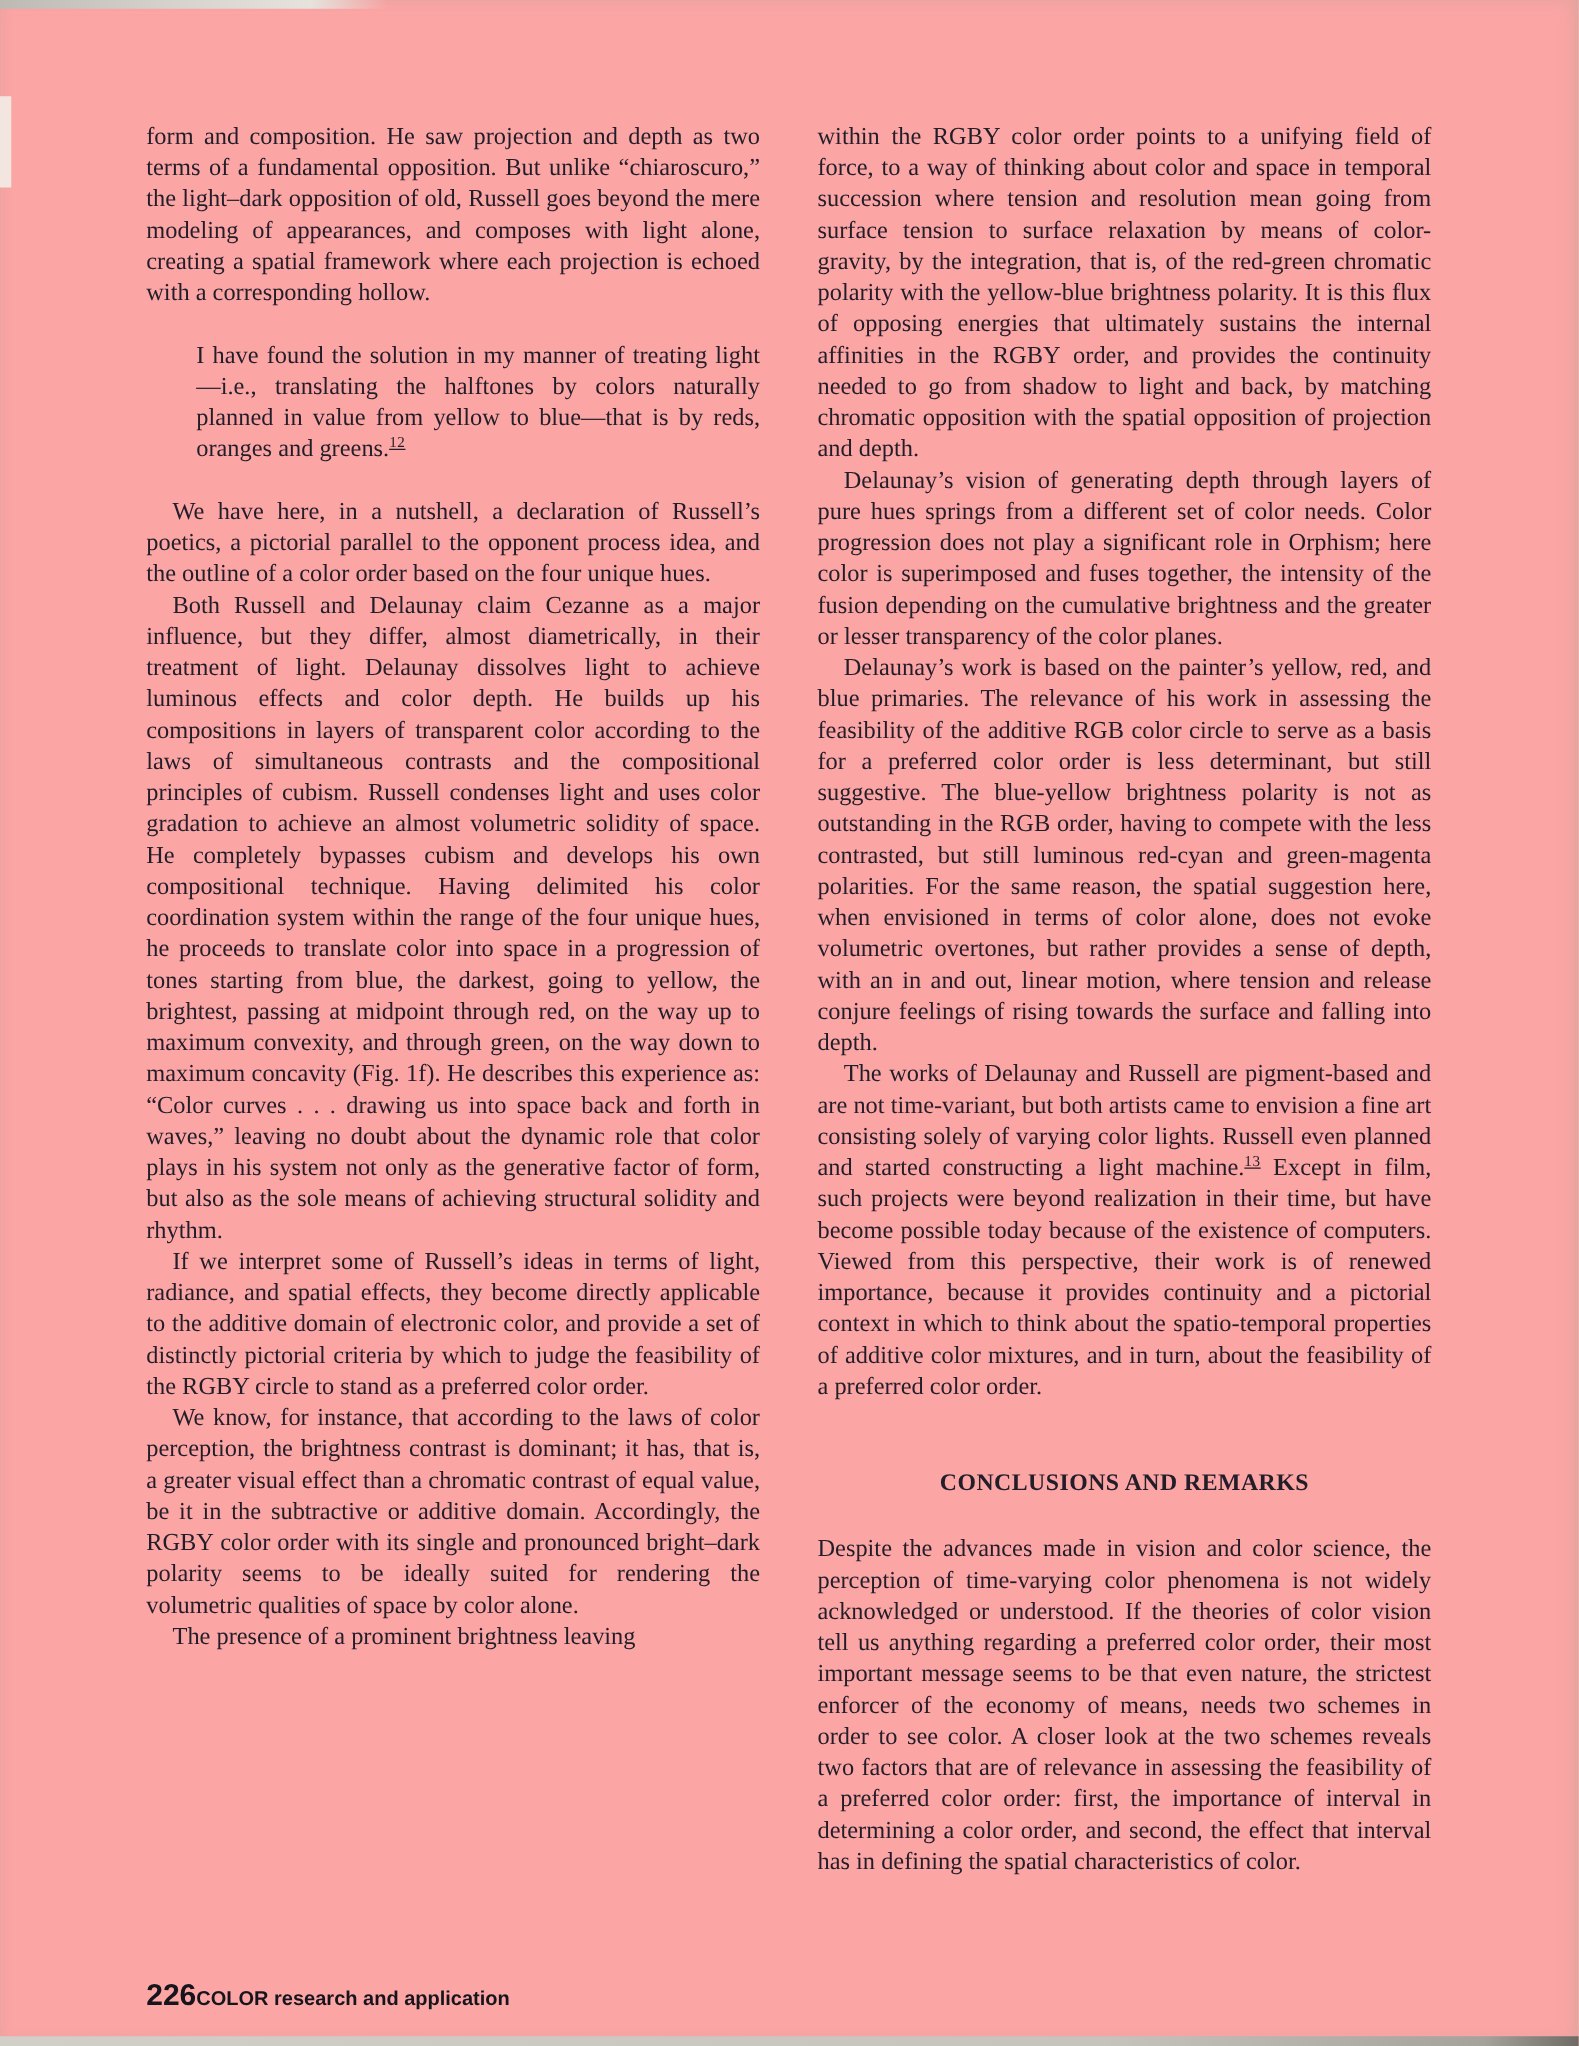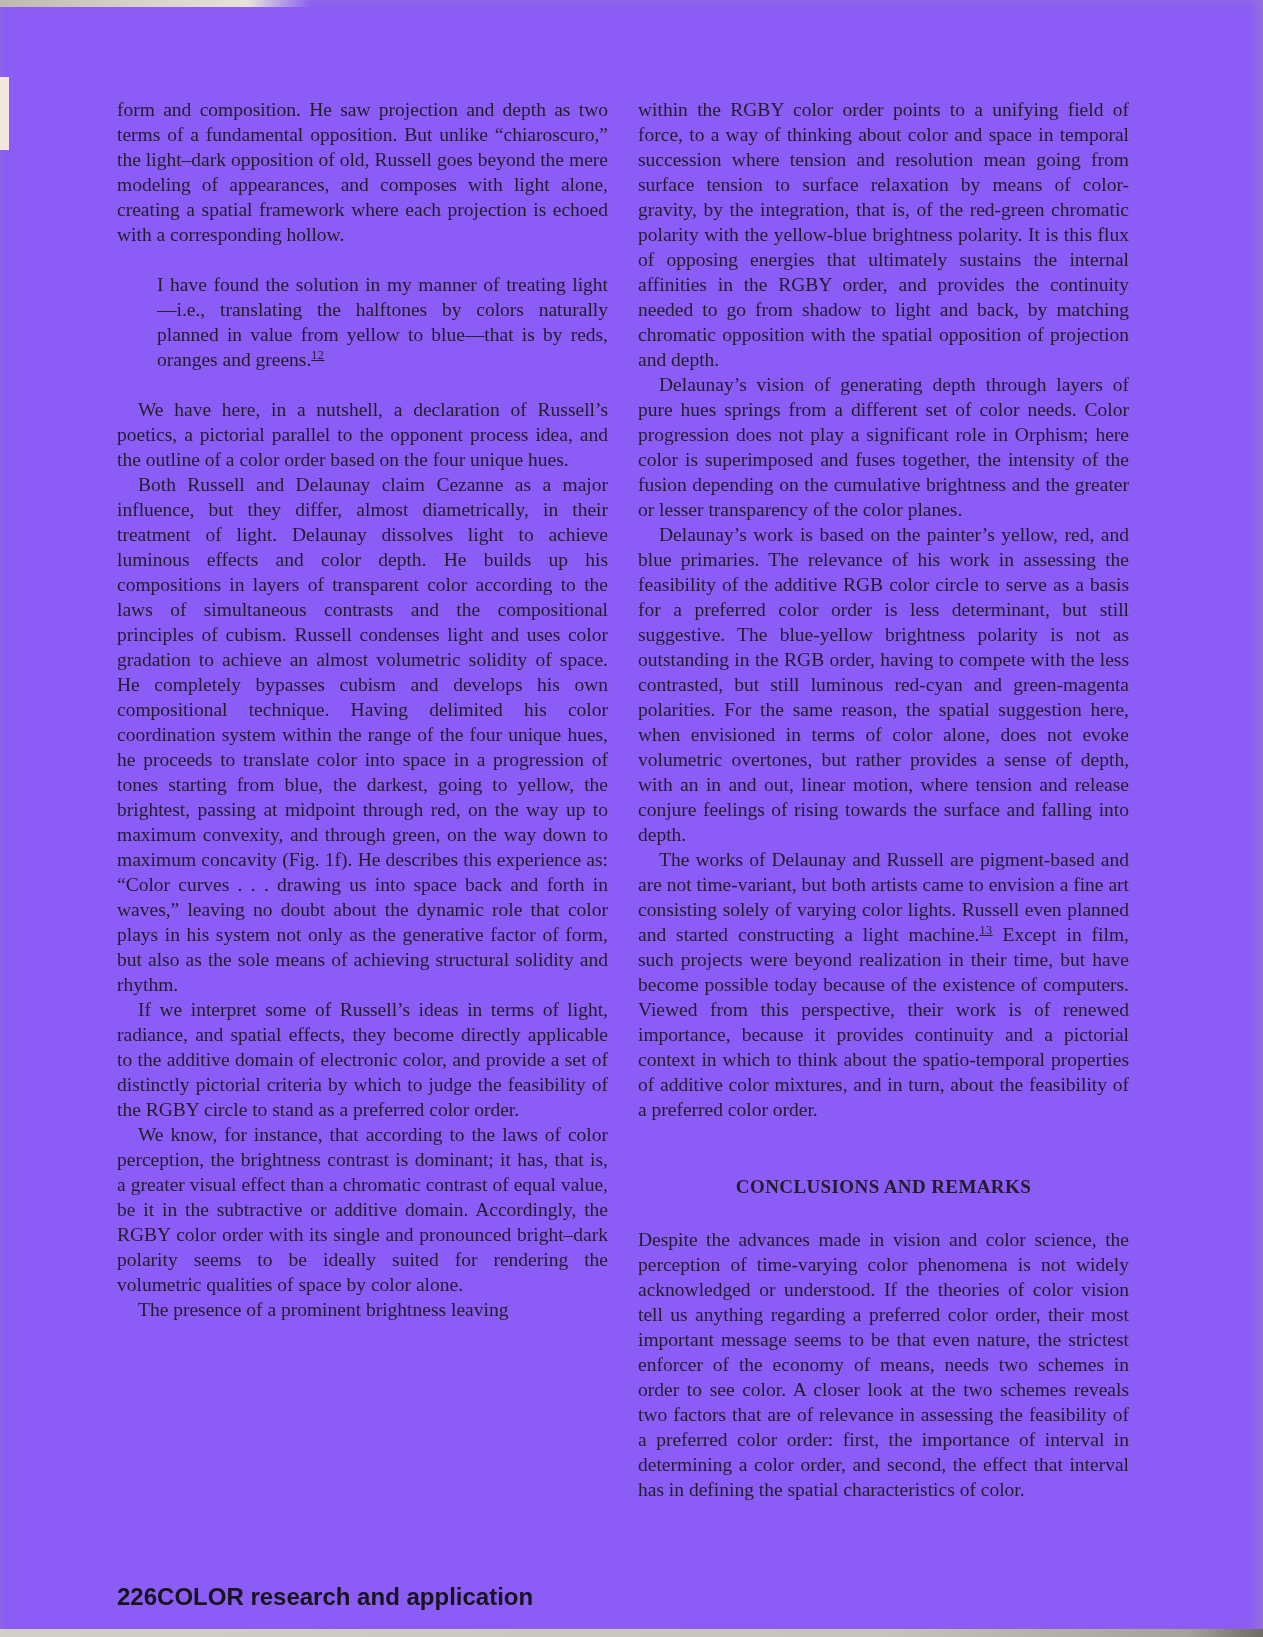--- a/index.html
+++ b/index.html
@@ -1,20 +1,20 @@
 <!DOCTYPE html>
 <html><head>
 <meta charset="utf-8">
 <style>
   html, body { margin: 0; padding: 0; }
   .page {
     position: relative;
     width: 1263px;
     height: 1637px;
-    background: #8b5cf6;
+    background: #fca5a5;
     overflow: hidden;
     font-family: "Liberation Serif", serif;
     color: #221e29;
     box-shadow: inset -6px 0 14px rgba(180,170,150,0.25), inset 0 -4px 10px rgba(160,150,140,0.2);
   }
   .scan-top {
     position: absolute; top: 0; left: 0; width: 310px; height: 7px;
     background: linear-gradient(90deg, #bdb9b3 0%, #d6d3cd 45%, #e6e3dd 80%, rgba(230,227,221,0) 100%);
   }
   .scan-left-smudge {
@@ -27,21 +27,21 @@
   }
   .col {
     position: absolute;
     top: 97px;
     width: 491px;
     font-size: 19.5px;
     line-height: 25px;
     text-align: justify;
   }
   .col-left  { left: 117px; }
-  .col-right { left: 638px; }
+  .col-right { left: 654px; }
   .col p { margin: 0; }
   .col p.indent { text-indent: 21px; }
   .blockquote {
     margin: 25px 0 25px 40px;
     text-align: justify;
   }
   sup {
     font-size: 0.62em;
     line-height: 0;
     vertical-align: super;
@@ -61,21 +61,21 @@
     left: 117px;
     width: 1013px;
     top: 1583px;
     display: flex;
     align-items: baseline;
     font-family: "Liberation Sans", sans-serif;
     font-weight: bold;
     color: #16141c;
   }
   .page-number { font-size: 24px; }
-  .journal-title { font-size: 24px; }
+  .journal-title { font-size: 16px; }
 </style>
 </head>
 <body>
 
 <div class="page">
 
   <div class="scan-top"></div>
   <div class="scan-left-smudge"></div>
 
   <div class="col col-left">

